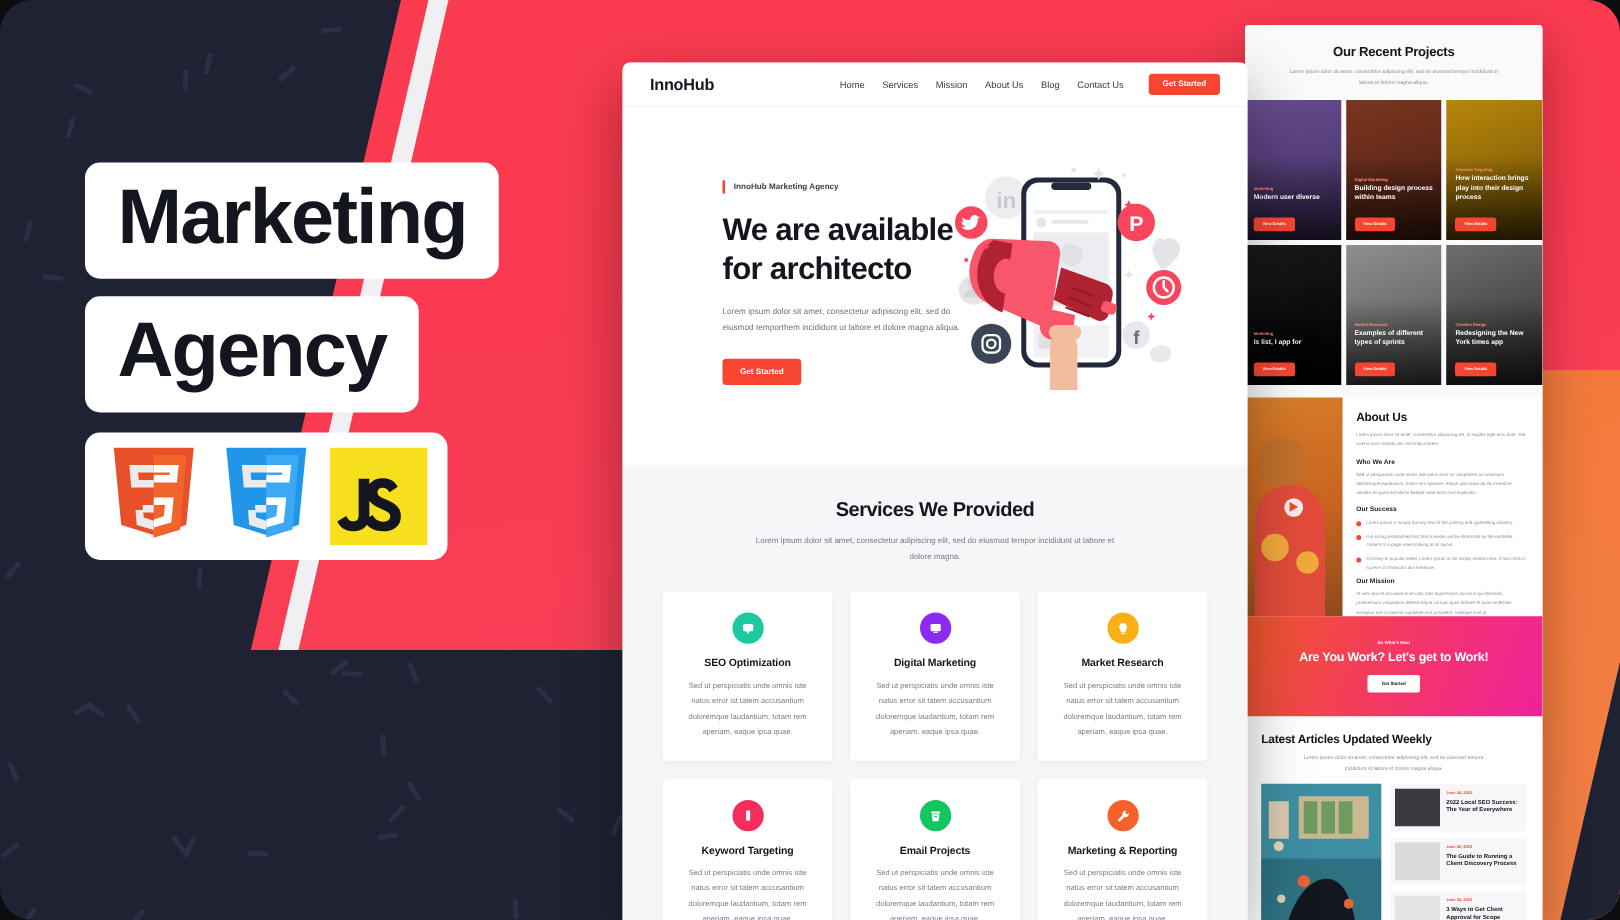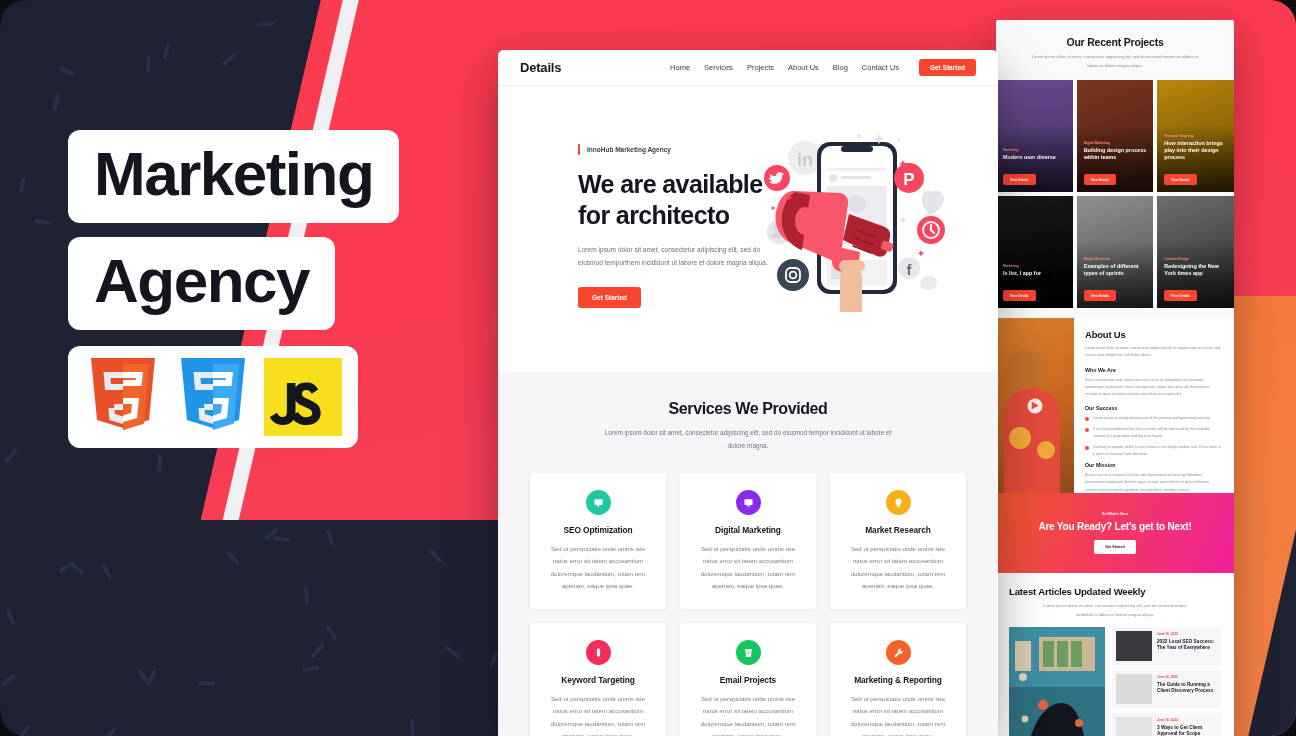--- a/index.html
+++ b/index.html
@@ -538,25 +538,25 @@
             <rect width="78" height="78" fill="#F7DF1E"></rect>
             <path d="M34 54c1.8 3 4.2 5.3 8.4 5.3 3.5 0 5.8-1.8 5.8-4.2 0-2.9-2.3-3.9-6.2-5.6l-2.1-.9c-6.2-2.6-10.3-5.9-10.3-12.8 0-6.4 4.9-11.2 12.5-11.2 5.4 0 9.3 1.9 12.1 6.8l-6.6 4.3c-1.5-2.6-3-3.6-5.5-3.6-2.5 0-4.1 1.6-4.1 3.6 0 2.5 1.6 3.6 5.2 5.1l2.1.9c7.3 3.1 11.4 6.3 11.4 13.4 0 7.7-6.1 11.9-14.2 11.9-8 0-13.1-3.8-15.6-8.8L34 54zM13 54.7c1.3 2.3 2.5 4.3 5.4 4.3 2.8 0 4.5-1.1 4.5-5.3V25h8.6v29c0 8.9-5.2 12.9-12.8 12.9-6.9 0-10.9-3.5-12.9-7.8L13 54.7z" fill="#14161F"></path>
           </svg>
       </span>
     </div>
   </div>
 
   <div class="mock-main">
 
     <div class="nav">
-      <span class="brand">Details</span>
+      <span class="brand">InnoHub</span>
       <div class="nav-links">
         <span class="nav-link">Home</span>
         <span class="nav-link">Services</span>
-        <span class="nav-link">Projects</span>
+        <span class="nav-link">Mission</span>
         <span class="nav-link">About Us</span>
         <span class="nav-link">Blog</span>
         <span class="nav-link">Contact Us</span>
         <span class="nav-cta">Get Started</span>
       </div>
     </div>
 
     <div class="hero">
       <div class="hero-left">
         <div class="hero-eyebrow">
@@ -770,21 +770,21 @@
               <span class="bullet-t">Contrary to popular belief, Lorem Ipsum is not simply random text. It has roots in a piece of classical Latin literature.</span>
             </div>
           </div>
         <div class="about-sub">Our Mission</div>
         <div class="about-p">At vero eos et accusamus et iusto odio dignissimos ducimus qui blanditiis praesentium voluptatum deleniti atque corrupti quos dolores et quas molestias excepturi sint occaecati cupiditate non provident, similique sunt in.</div>
       </div>
     </div>
 
     <div class="cta">
       <div class="cta-eyebrow">So What's Next</div>
-      <div class="cta-h">Are You Ready? Let's get to Next!</div>
+      <div class="cta-h">Are You Work? Let's get to Work!</div>
       <span class="cta-btn">Get Started</span>
     </div>
 
     <div class="articles">
       <div class="art-h">Latest Articles Updated Weekly</div>
       <div class="r-sub" style="width:160px;margin-bottom:8px">Lorem ipsum dolor sit amet, consectetur adipiscing elit, sed do eiusmod tempor incididunt ut labore et dolore magna aliqua.</div>
       <div class="art-layout">
         <div class="art-hero">
           <svg width="96" height="122" viewBox="0 0 96 122">
             <rect width="96" height="60" fill="#3E8FA3"></rect>

